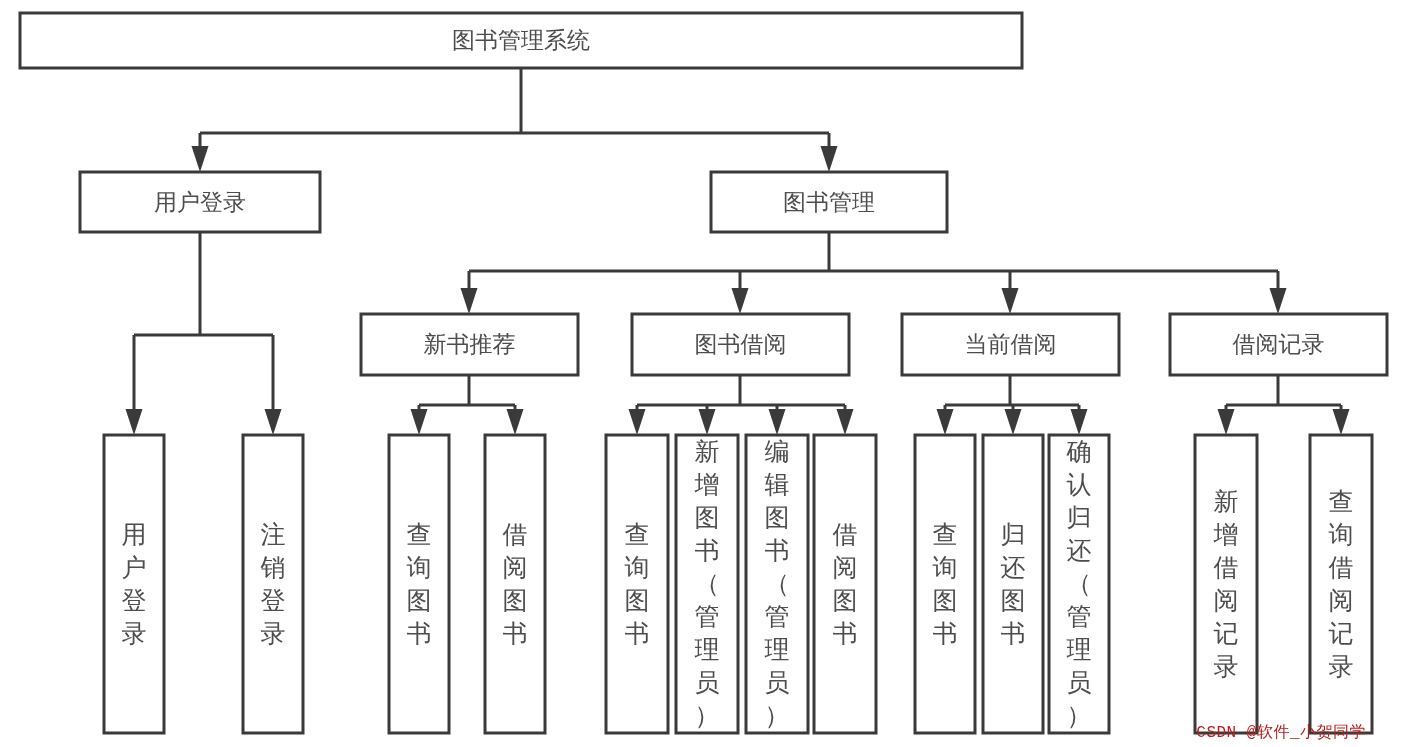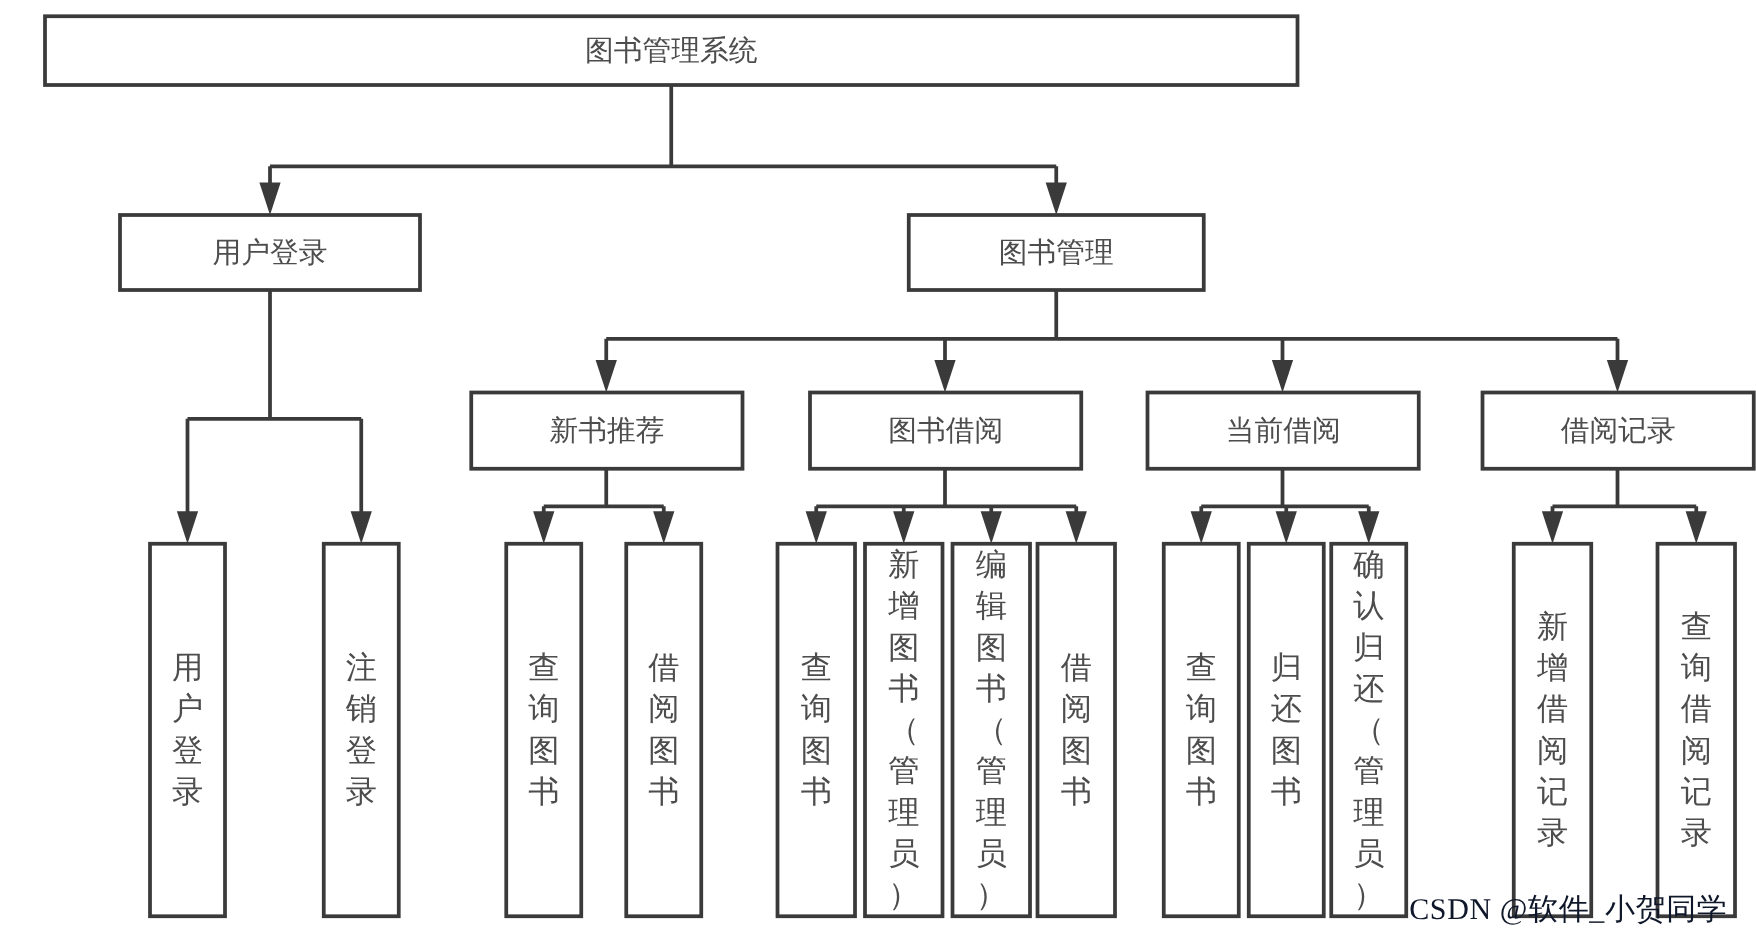--- a/index.html
+++ b/index.html
@@ -10,21 +10,21 @@
   }
   body {
     width: 1405px;
     height: 747px;
     overflow: hidden;
     font-family: "DejaVu Sans", "Liberation Sans", sans-serif;
     position: relative;
   }
   #diagram-root {
     position: absolute;
-    left: 16px;
+    left: 0;
     top: 0;
     width: 1374px;
     height: 747px;
   }
   svg.diagram-canvas {
     display: block;
     width: 1405px;
     height: 747px;
   }
   .node-box {
@@ -57,23 +57,23 @@
   .node-label-v {
     font-family: "DejaVu Sans", "Liberation Sans", sans-serif;
     font-size: 25px;
     fill: #4d4d4d;
     text-anchor: middle;
   }
   .watermark-text {
     position: absolute;
     right: 8px;
     bottom: 4px;
-    font-family: Liberation Serif, serif;
-    font-size: 24px;
-    color: #0f172a;
+    font-family: Liberation Mono, monospace;
+    font-size: 16px;
+    color: #b91c1c;
     white-space: nowrap;
     letter-spacing: 0.5px;
     pointer-events: none;
   }
 </style>
 </head>
 <body>
 
 <div id="diagram-root">
   <svg class="diagram-canvas" id="diagram-svg" viewBox="0 0 1405 747" xmlns="http://www.w3.org/2000/svg">

